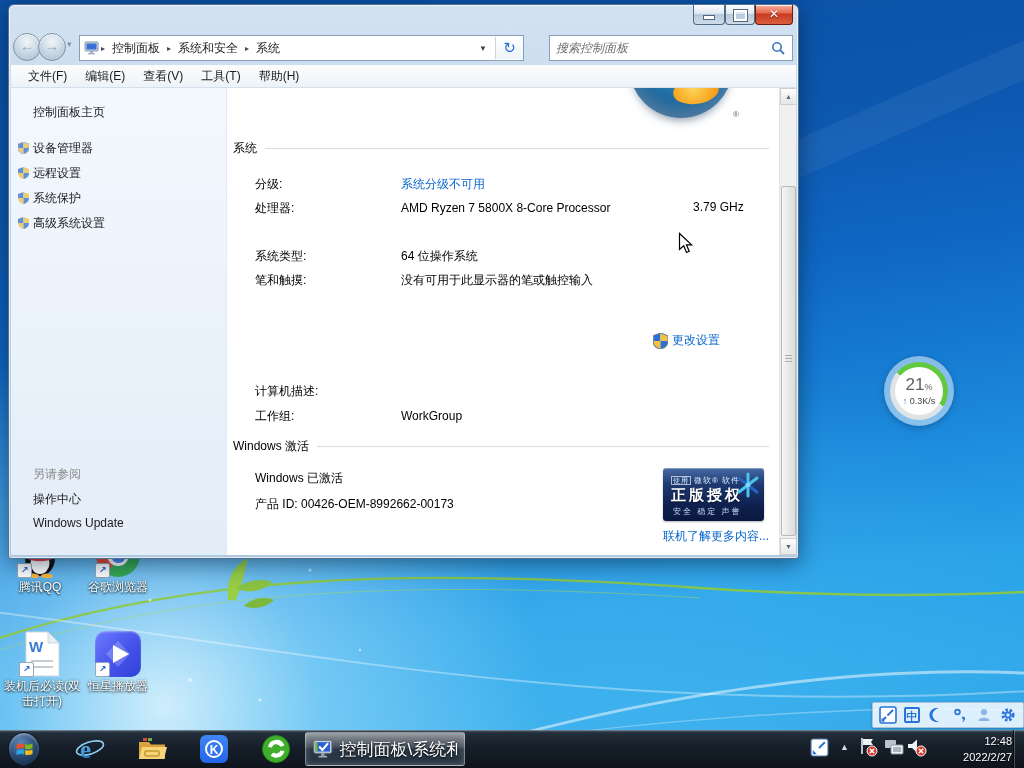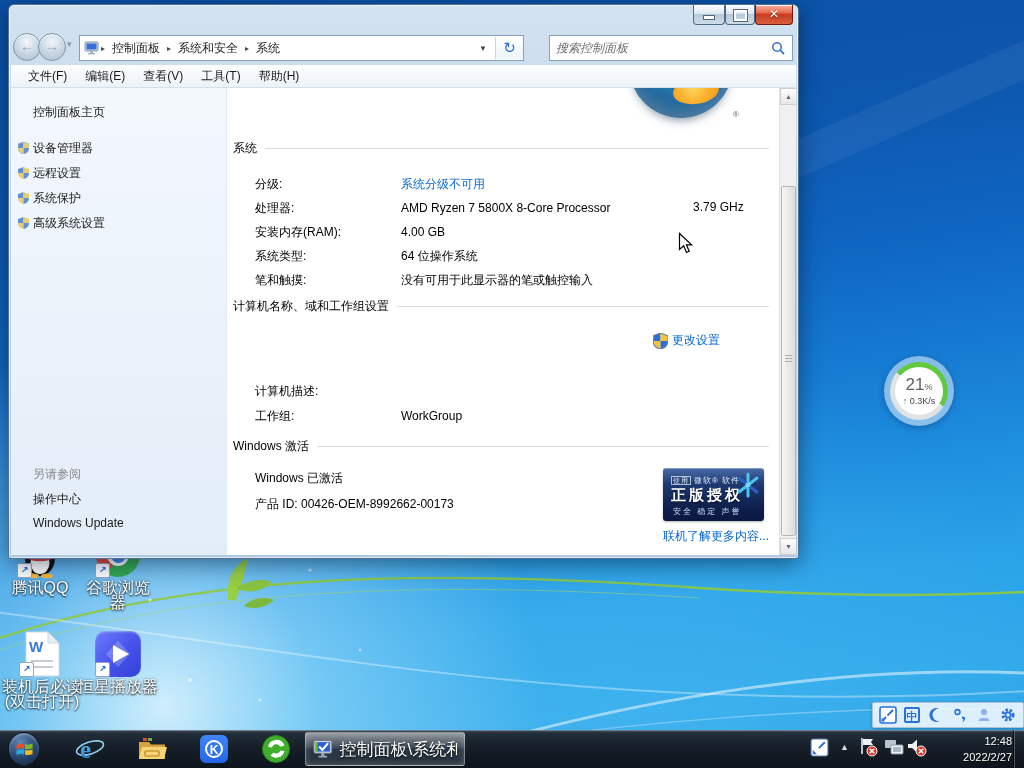--- a/index.html
+++ b/index.html
@@ -82,21 +82,21 @@
   #vscroll{position:absolute;left:768px;top:0;width:17px;height:467px;background:#f0f0f0;border-left:1px solid #e3e3e3}
   .sbtn{position:absolute;left:0;width:17px;height:17px;background:linear-gradient(#fdfdfd,#e6e6e6);
     border:1px solid #cfcfcf;box-sizing:border-box;color:#5a6a78;font-size:7px;text-align:center;line-height:15px}
   #sthumb{position:absolute;left:1px;top:98px;width:15px;height:350px;border-radius:2px;
     background:linear-gradient(90deg,#f6f6f6,#dcdcdc);border:1px solid #b8b8b8;box-sizing:border-box}
   #sthumb:after{content:"";position:absolute;left:3px;right:3px;top:168px;height:8px;
     background:repeating-linear-gradient(180deg,#aeaeae 0 1px,transparent 1px 3px)}
   
   .dicon{position:absolute;z-index:5;display:flex;flex-direction:column;align-items:center;cursor:pointer}
   .dicon .glyph{position:relative;width:48px;height:48px;display:flex;align-items:center;justify-content:center}
-  .dicon .lab{margin-top:1px;font-size:16px;color:#fff;text-align:center;line-height:15px;
+  .dicon .lab{margin-top:1px;font-size:12px;color:#fff;text-align:center;line-height:15px;
     text-shadow:0 1px 2px rgba(0,0,0,.85), 0 0 3px rgba(0,0,0,.5)}
   .lnk{position:absolute;left:1px;bottom:1px;width:13px;height:13px;background:#fff;border:1px solid #94a6b8;
     border-radius:2px;font-size:9px;font-weight:bold;color:#2a5fd0;text-align:center;line-height:12px}
   
   #ball{position:absolute;left:884px;top:356px;width:70px;height:70px;z-index:25;cursor:pointer}
   #ball .outer{position:absolute;inset:0;border-radius:50%;background:rgba(225,240,252,.55);
     border:1px solid rgba(140,185,225,.8);box-shadow:0 2px 6px rgba(0,40,80,.35)}
   #ball .ring{position:absolute;left:6px;top:6px;width:58px;height:58px;border-radius:50%;
     background:conic-gradient(from -50deg, var(--widget-green,#62c93e) 0 172deg, #dfe3e6 172deg 360deg)}
   #ball .core{position:absolute;left:11px;top:11px;width:48px;height:48px;border-radius:50%;background:#fff;
@@ -337,34 +337,27 @@
           <span>系统</span>
             <i class="rule"></i>
         </div>
         <div class="crow" style="top:88px">
           <span class="lbl">分级:</span><span class="link">系统分级不可用</span>
         </div>
         <div class="crow" style="top:112px">
           <span class="lbl">处理器:</span><span>AMD Ryzen 7 5800X 8-Core Processor</span>
         </div>
         <span class="abs" style="left:466px;top:112px">3.79 GHz</span>
-        <div class="crow" style="top:136px">
-          <span class="lbl">安装内存(RAM):</span><span>4.00 GB</span>
-        </div>
         <div class="crow" style="top:160px">
           <span class="lbl">系统类型:</span><span>64 位操作系统</span>
         </div>
         <div class="crow" style="top:184px">
           <span class="lbl">笔和触摸:</span><span>没有可用于此显示器的笔或触控输入</span>
         </div>
 
-        <div class="sect" style="top:210px">
-          <span>计算机名称、域和工作组设置</span>
-            <i class="rule"></i>
-        </div>
         <div class="abs" style="left:426px;top:244px;display:flex;align-items:center">
           <svg width="15" height="16" viewBox="0 0 11 12" style="margin-right:4px">
             <g clip-path="url(#sh1)">
                 <rect width="5.5" height="6" fill="#2f6fd0"></rect>
                 <rect x="5.5" width="5.5" height="6" fill="#f4c53c"></rect>
                 <rect y="6" width="5.5" height="6" fill="#f4c53c"></rect>
                 <rect x="5.5" y="6" width="5.5" height="6" fill="#2f6fd0"></rect>
               </g>
             <path d="M5.5 0 L11 2 V6 C11 9.5 8.5 11.3 5.5 12 C2.5 11.3 0 9.5 0 6 V2 Z" fill="none" stroke="#6b7f99" stroke-width="0.8"></path>
           </svg>

